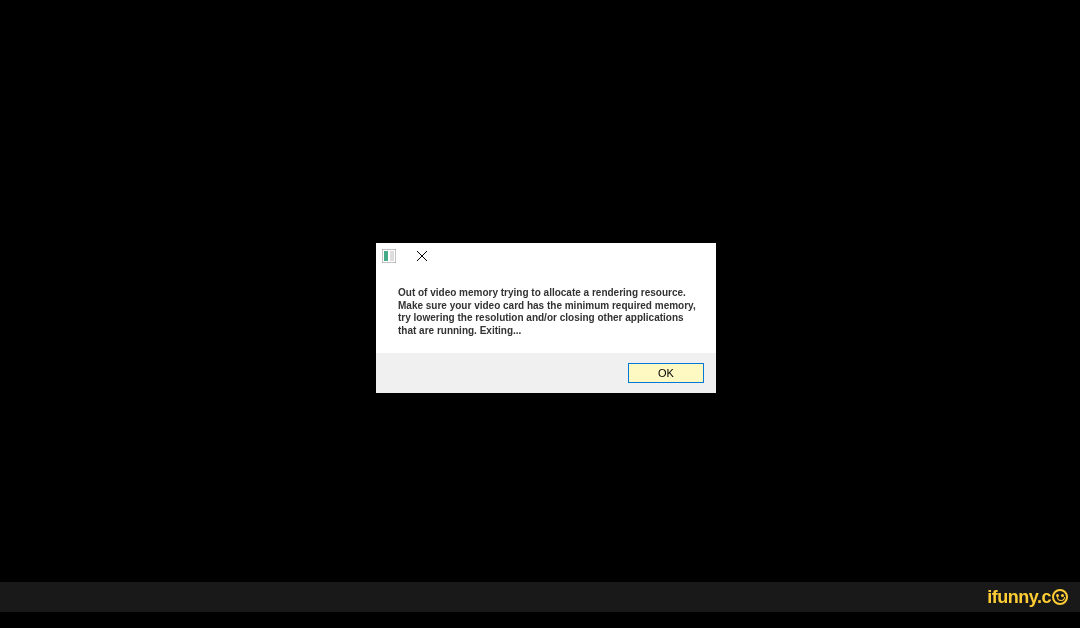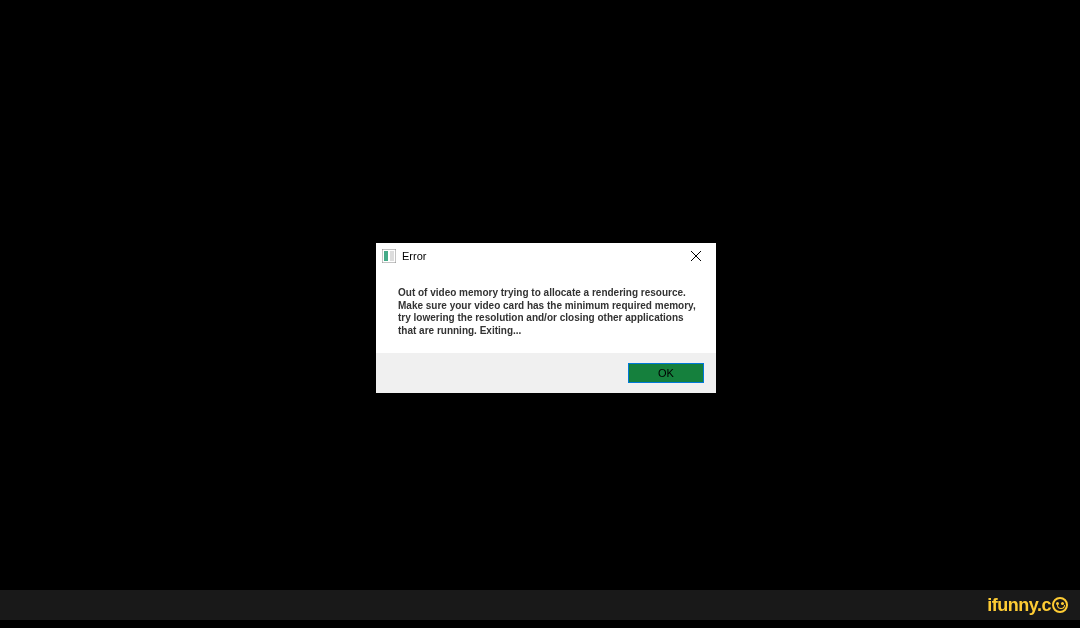--- a/index.html
+++ b/index.html
@@ -73,31 +73,31 @@
     .footer {
       background: #f0f0f0;
       padding: 10px 12px;
       display: flex;
       justify-content: flex-end;
     }
     .ok-btn {
       width: 76px;
       height: 20px;
       border: 1px solid #0078d7;
-      background: #15803d;
+      background: #fef9c3;
       font-size: 11px;
       color: #000000;
       cursor: pointer;
       display: flex;
       align-items: center;
       justify-content: center;
     }
     .bottom-bar {
       position: absolute;
-      bottom: 8px;
+      bottom: 16px;
       left: 0;
       width: 100%;
       height: 30px;
       background: #191919;
       display: flex;
       align-items: center;
       justify-content: flex-end;
       padding-right: 12px;
       padding-left: 24px;
     }
@@ -147,21 +147,20 @@
 
 <div class="dialog">
   <div class="titlebar">
     <span class="app-icon">
       <svg viewBox="0 0 14 14">
         <rect x="0" y="0" width="14" height="14" fill="none" stroke="#888" stroke-width="1"></rect>
         <rect x="2" y="2" width="4" height="10" fill="#4a8"></rect>
         <rect x="8" y="2" width="4" height="10" fill="#ddd"></rect>
       </svg>
     </span>
-    <span class="title-text">Error</span>
     <div class="close-btn">
       <svg viewBox="0 0 10 10">
         <line x1="0" y1="0" x2="10" y2="10" stroke="#000" stroke-width="1"></line>
         <line x1="10" y1="0" x2="0" y2="10" stroke="#000" stroke-width="1"></line>
       </svg>
     </div>
   </div>
   <div class="content">
     <div class="message">Out of video memory trying to allocate a rendering resource. Make sure your video card has the minimum required memory, try lowering the resolution and/or closing other applications that are running. Exiting...</div>
   </div>

